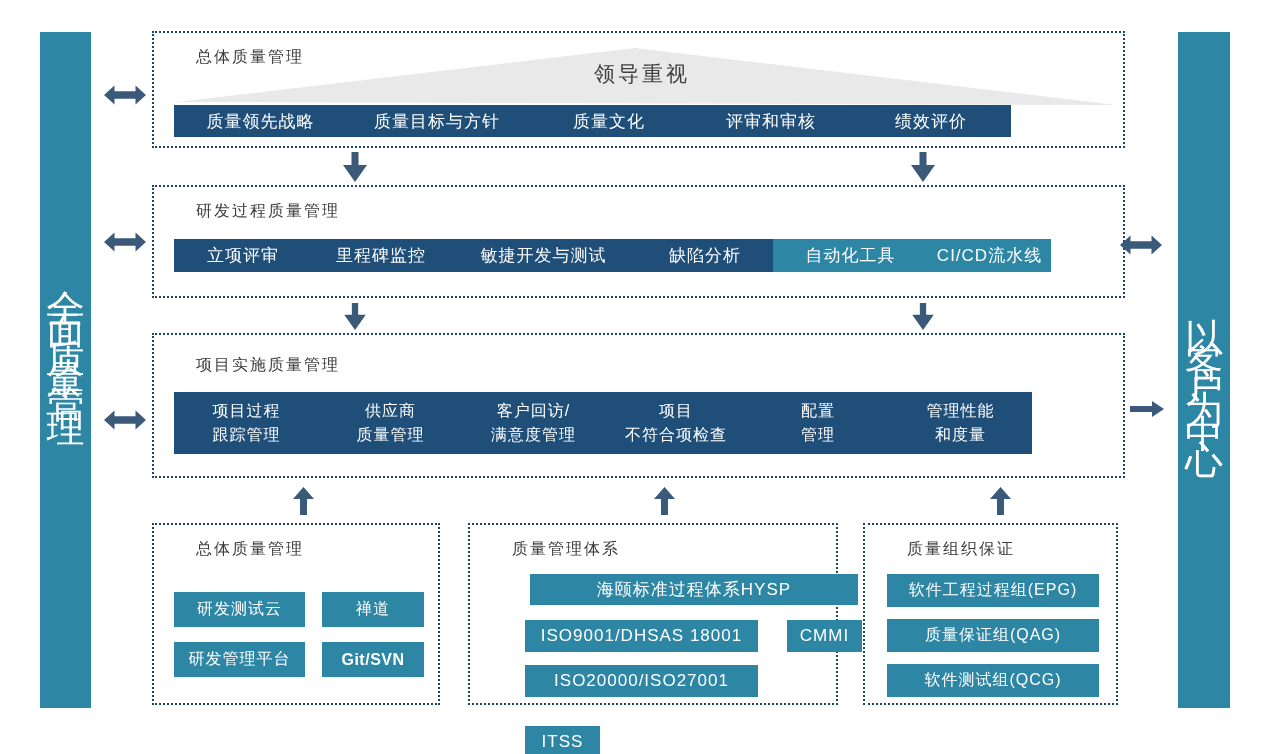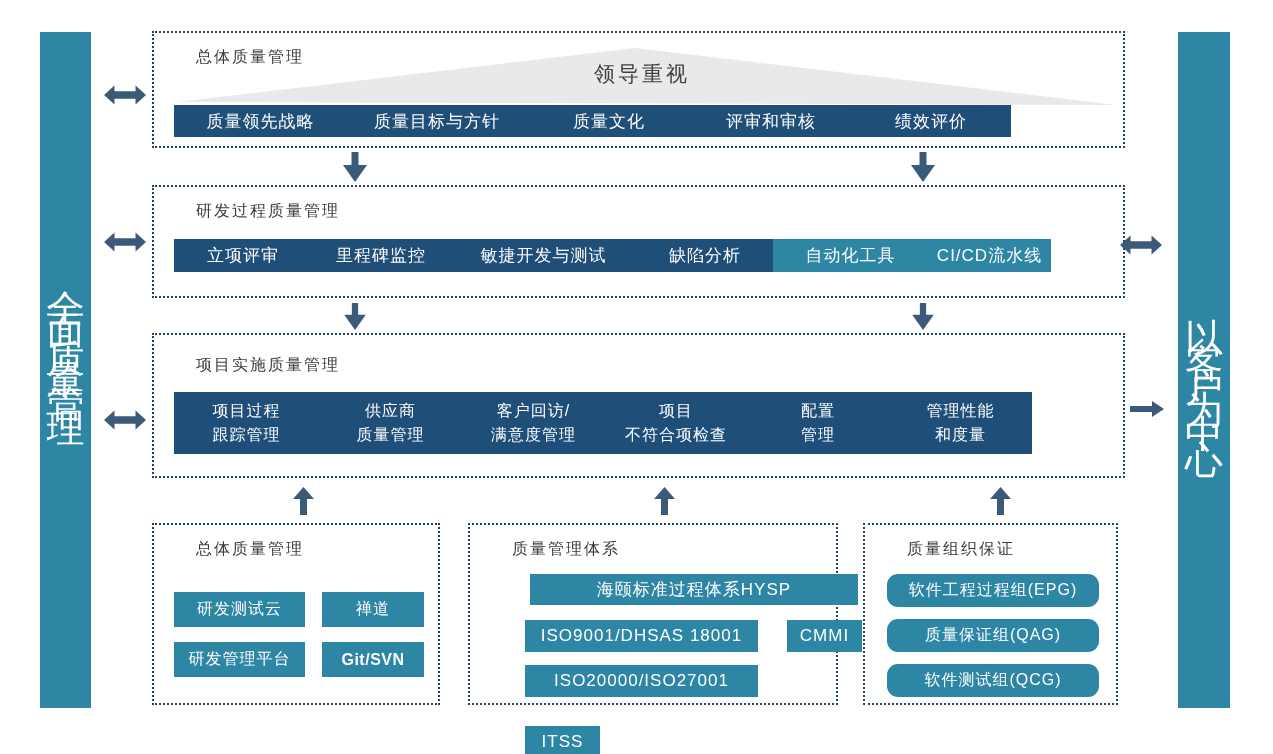--- a/index.html
+++ b/index.html
@@ -65,21 +65,21 @@
   .support-grid .chip{height:35px;font-size:16px;}
   
   .sys-hero{position:absolute;left:19px;top:49px;width:328px;height:31px;font-size:17px;margin-left:41px;}
   .sys-row{position:absolute;left:19px;display:flex;gap:29px;margin-left:36px;}
   .sys-rowA{top:95px;}
   .sys-rowB{top:140px;flex-direction:column;}
   .sys-row .wide{width:233px;height:32px;}
   .sys-row .narrow{width:75px;height:32px;}
   
   .org-stack{position:absolute;left:22px;top:49px;display:flex;flex-direction:column;gap:12px;}
-  .org-stack .chip{width:212px;height:33px;font-size:16px;border-radius:11px;}
+  .org-stack .chip{width:212px;height:33px;font-size:16px;}
   
   .arrow{position:absolute;z-index:5;}
   .arrow svg{display:block;}
   .arrow path{fill:var(--arrow,#3B5A7A);}
 </style>
 </head>
 <body>
 
 <div class="canvas">
 

